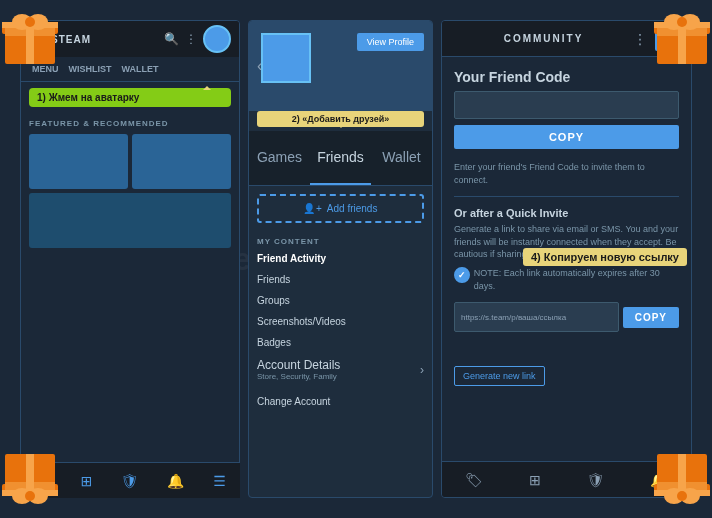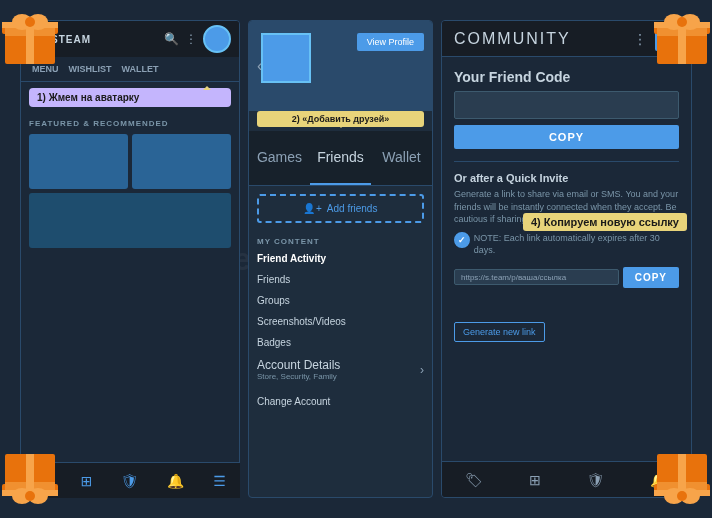--- a/index.html
+++ b/index.html
@@ -100,21 +100,21 @@
     .steam-nav-item {
       color: #8ba0b4;
       font-size: 9px;
       padding: 3px 5px;
       cursor: pointer;
       text-transform: uppercase;
       font-weight: bold;
     }
 
     .tooltip-bubble {
-      background: #c4b5fd;
+      background: #84cc16;
       color: #1a1a1a;
       font-size: 10px;
       padding: 4px 8px;
       border-radius: 4px;
       margin: 6px 8px;
       position: relative;
       font-weight: bold;
     }
     .tooltip-bubble::after {
       content: '';
@@ -331,26 +331,26 @@
     .community-header {
       background: #171d25;
       height: 36px;
       display: flex;
       align-items: center;
       padding: 0 12px;
       border-bottom: 1px solid #2a4a6b;
     }
     .community-title {
       color: #c6d4df;
-      font-size: 16px;
-      font-weight: normal;
+      font-size: 10px;
+      font-weight: bold;
       letter-spacing: 2px;
       text-transform: uppercase;
       flex: 1;
-      text-align: left;
+      text-align: center;
     }
     .community-menu-icon {
       color: #8ba0b4;
       font-size: 14px;
       cursor: pointer;
     }
     .community-avatar {
       width: 24px;
       height: 24px;
       background: #4c9be8;
@@ -441,21 +441,21 @@
       margin-bottom: 6px;
     }
     .link-url {
       flex: 1;
       background: #2a3d50;
       border: 1px solid #3d5a6e;
       color: #8ba0b4;
       font-size: 8px;
       padding: 4px 6px;
       border-radius: 2px;
-      height: 16px;
+      height: 30px;
       display: flex;
       align-items: center;
     }
 
     .generate-link-btn {
       background: transparent;
       border: 1px solid #4c9be8;
       color: #4c9be8;
       font-size: 9px;
       padding: 4px 8px;
@@ -676,20 +676,21 @@
 
     <div class="community-content">
 
       
       <div class="friend-code-section">
         <div class="section-label">Your Friend Code</div>
         <input class="friend-code-input" type="text" value="" style="">
         <div class="copy-btn">COPY</div>
       </div>
 
+      <div class="invite-description">Enter your friend's Friend Code to invite them to connect.</div>
 
 
       <div class="divider"></div>
 
       
       <div class="quick-invite-title">Or after a Quick Invite</div>
       <div class="quick-invite-desc">Generate a link to share via email or SMS. You and your friends will be instantly connected when they accept. Be cautious if sharing in a public place.</div>
 
       <div style="display:flex;align-items:flex-start;gap:4px;margin-bottom:4px;position:relative">
         <span class="step-circle checked">✓</span>

